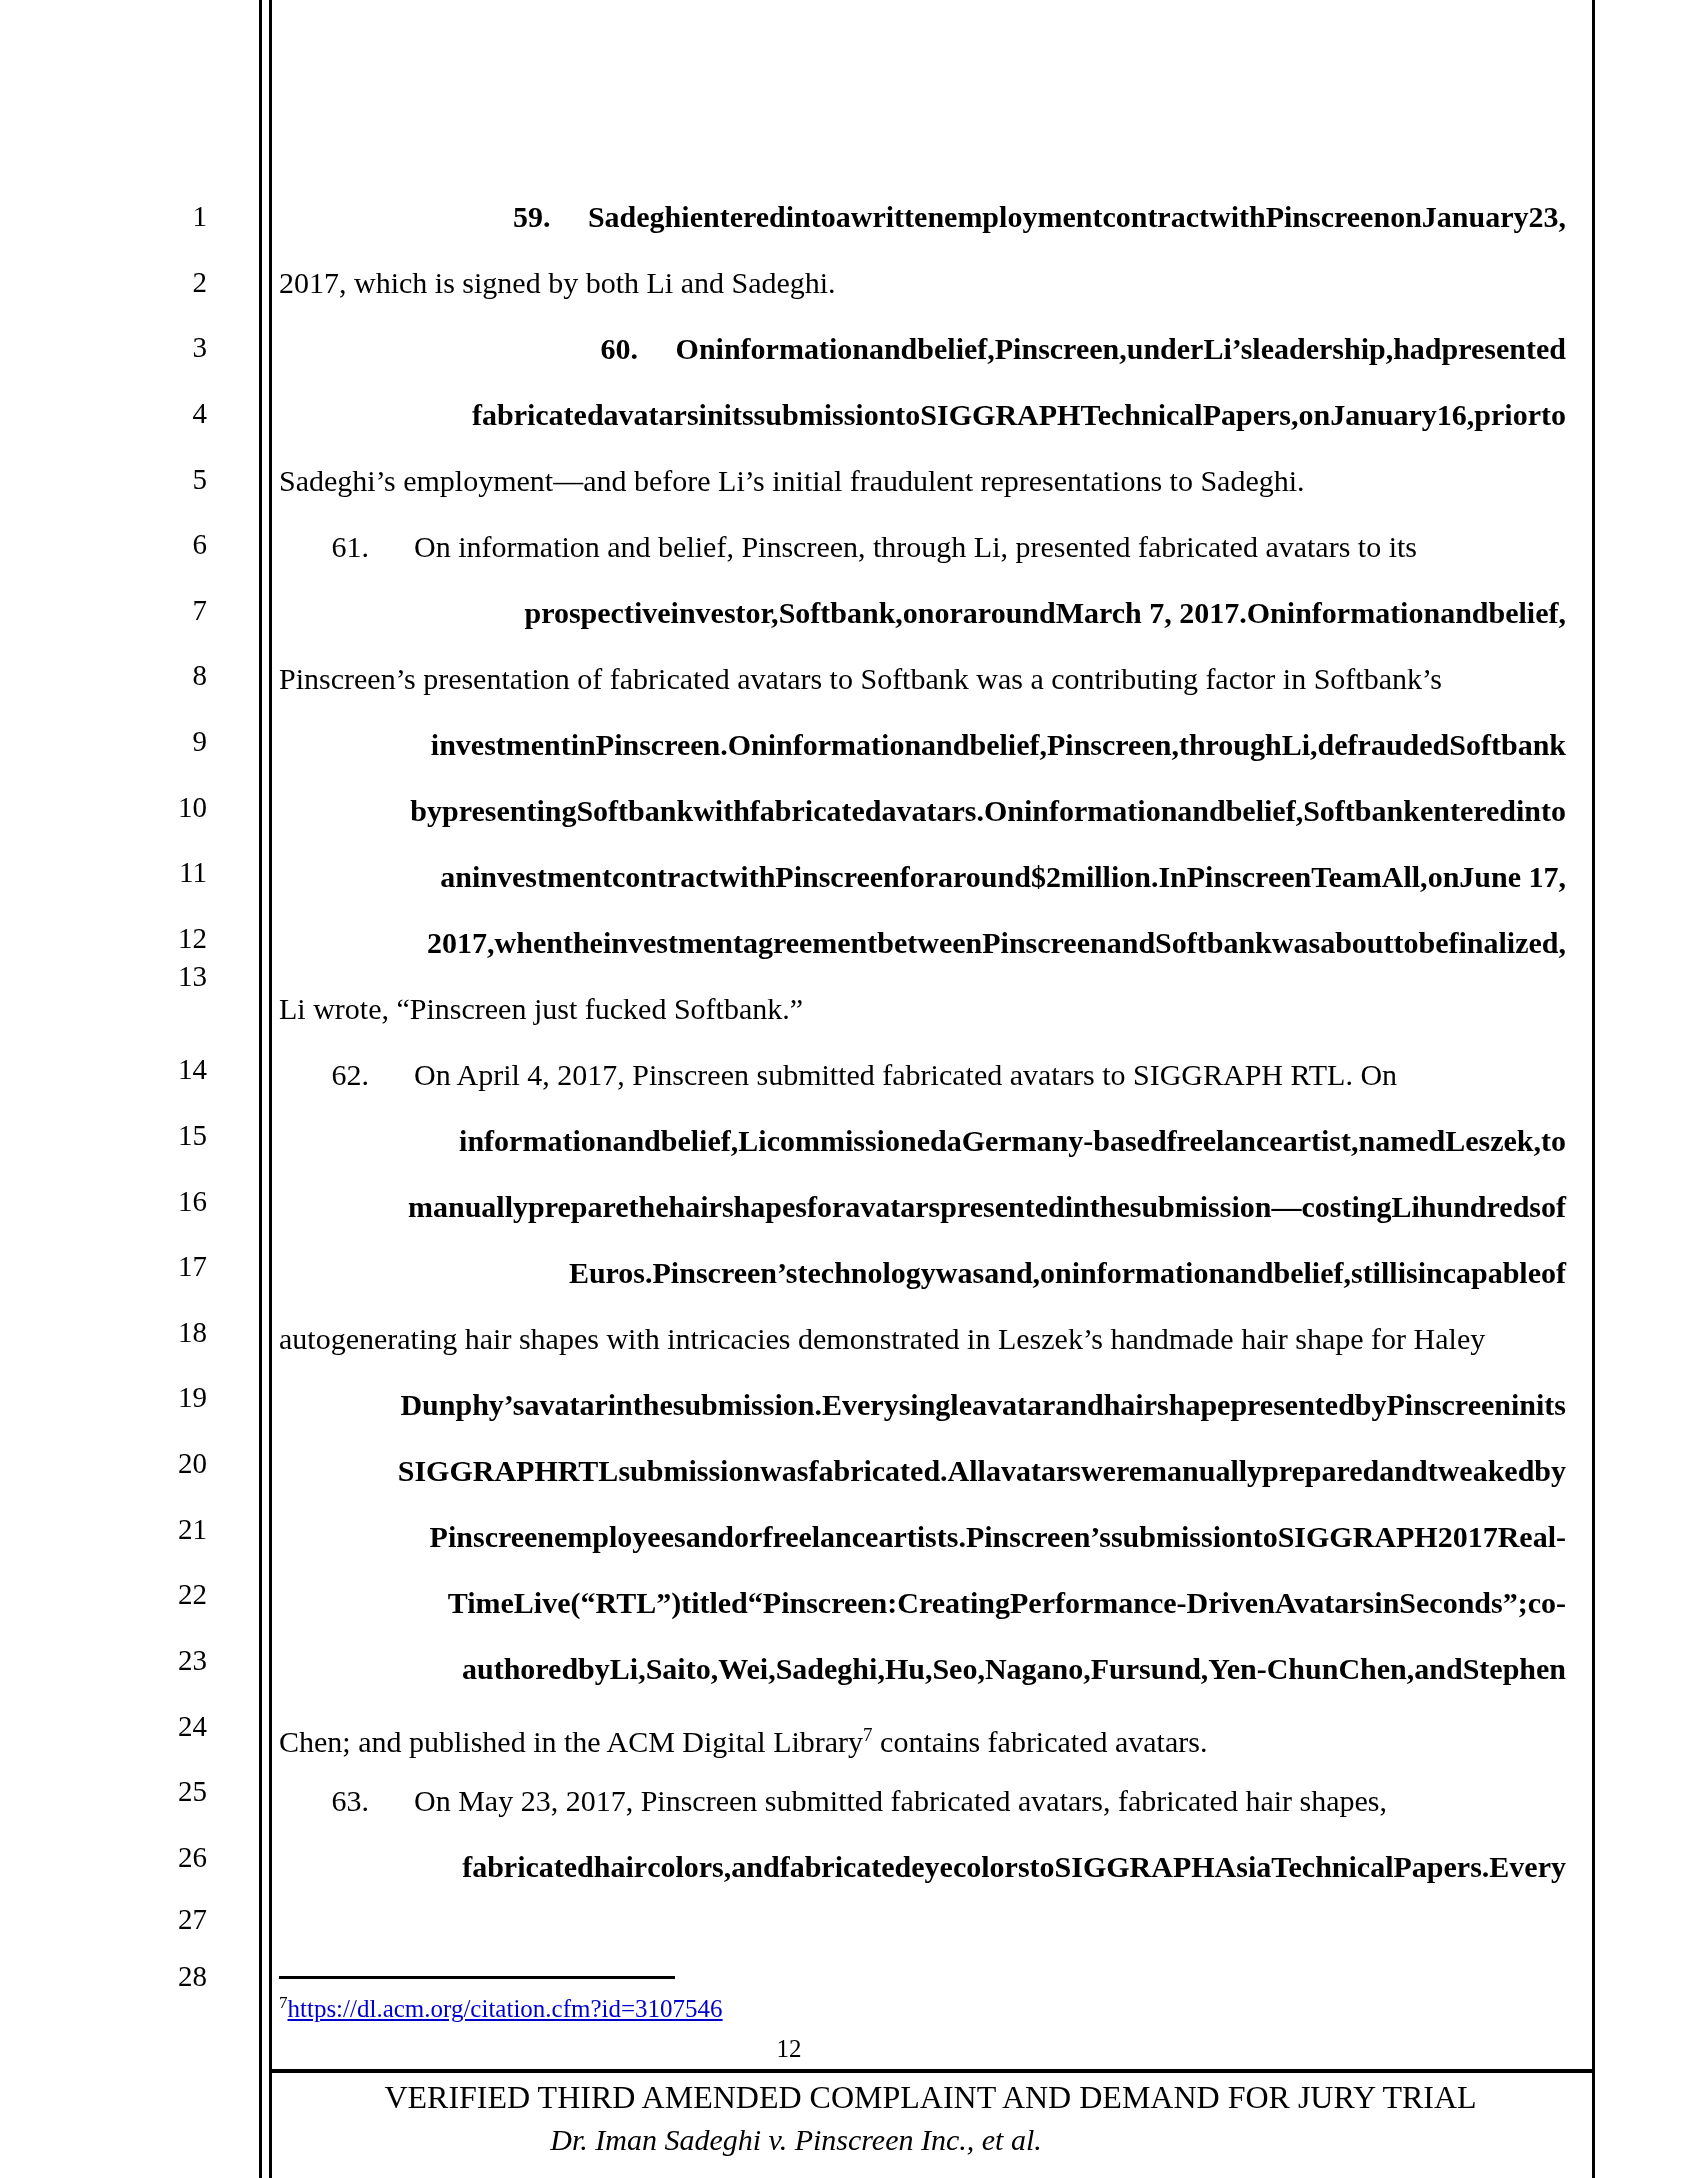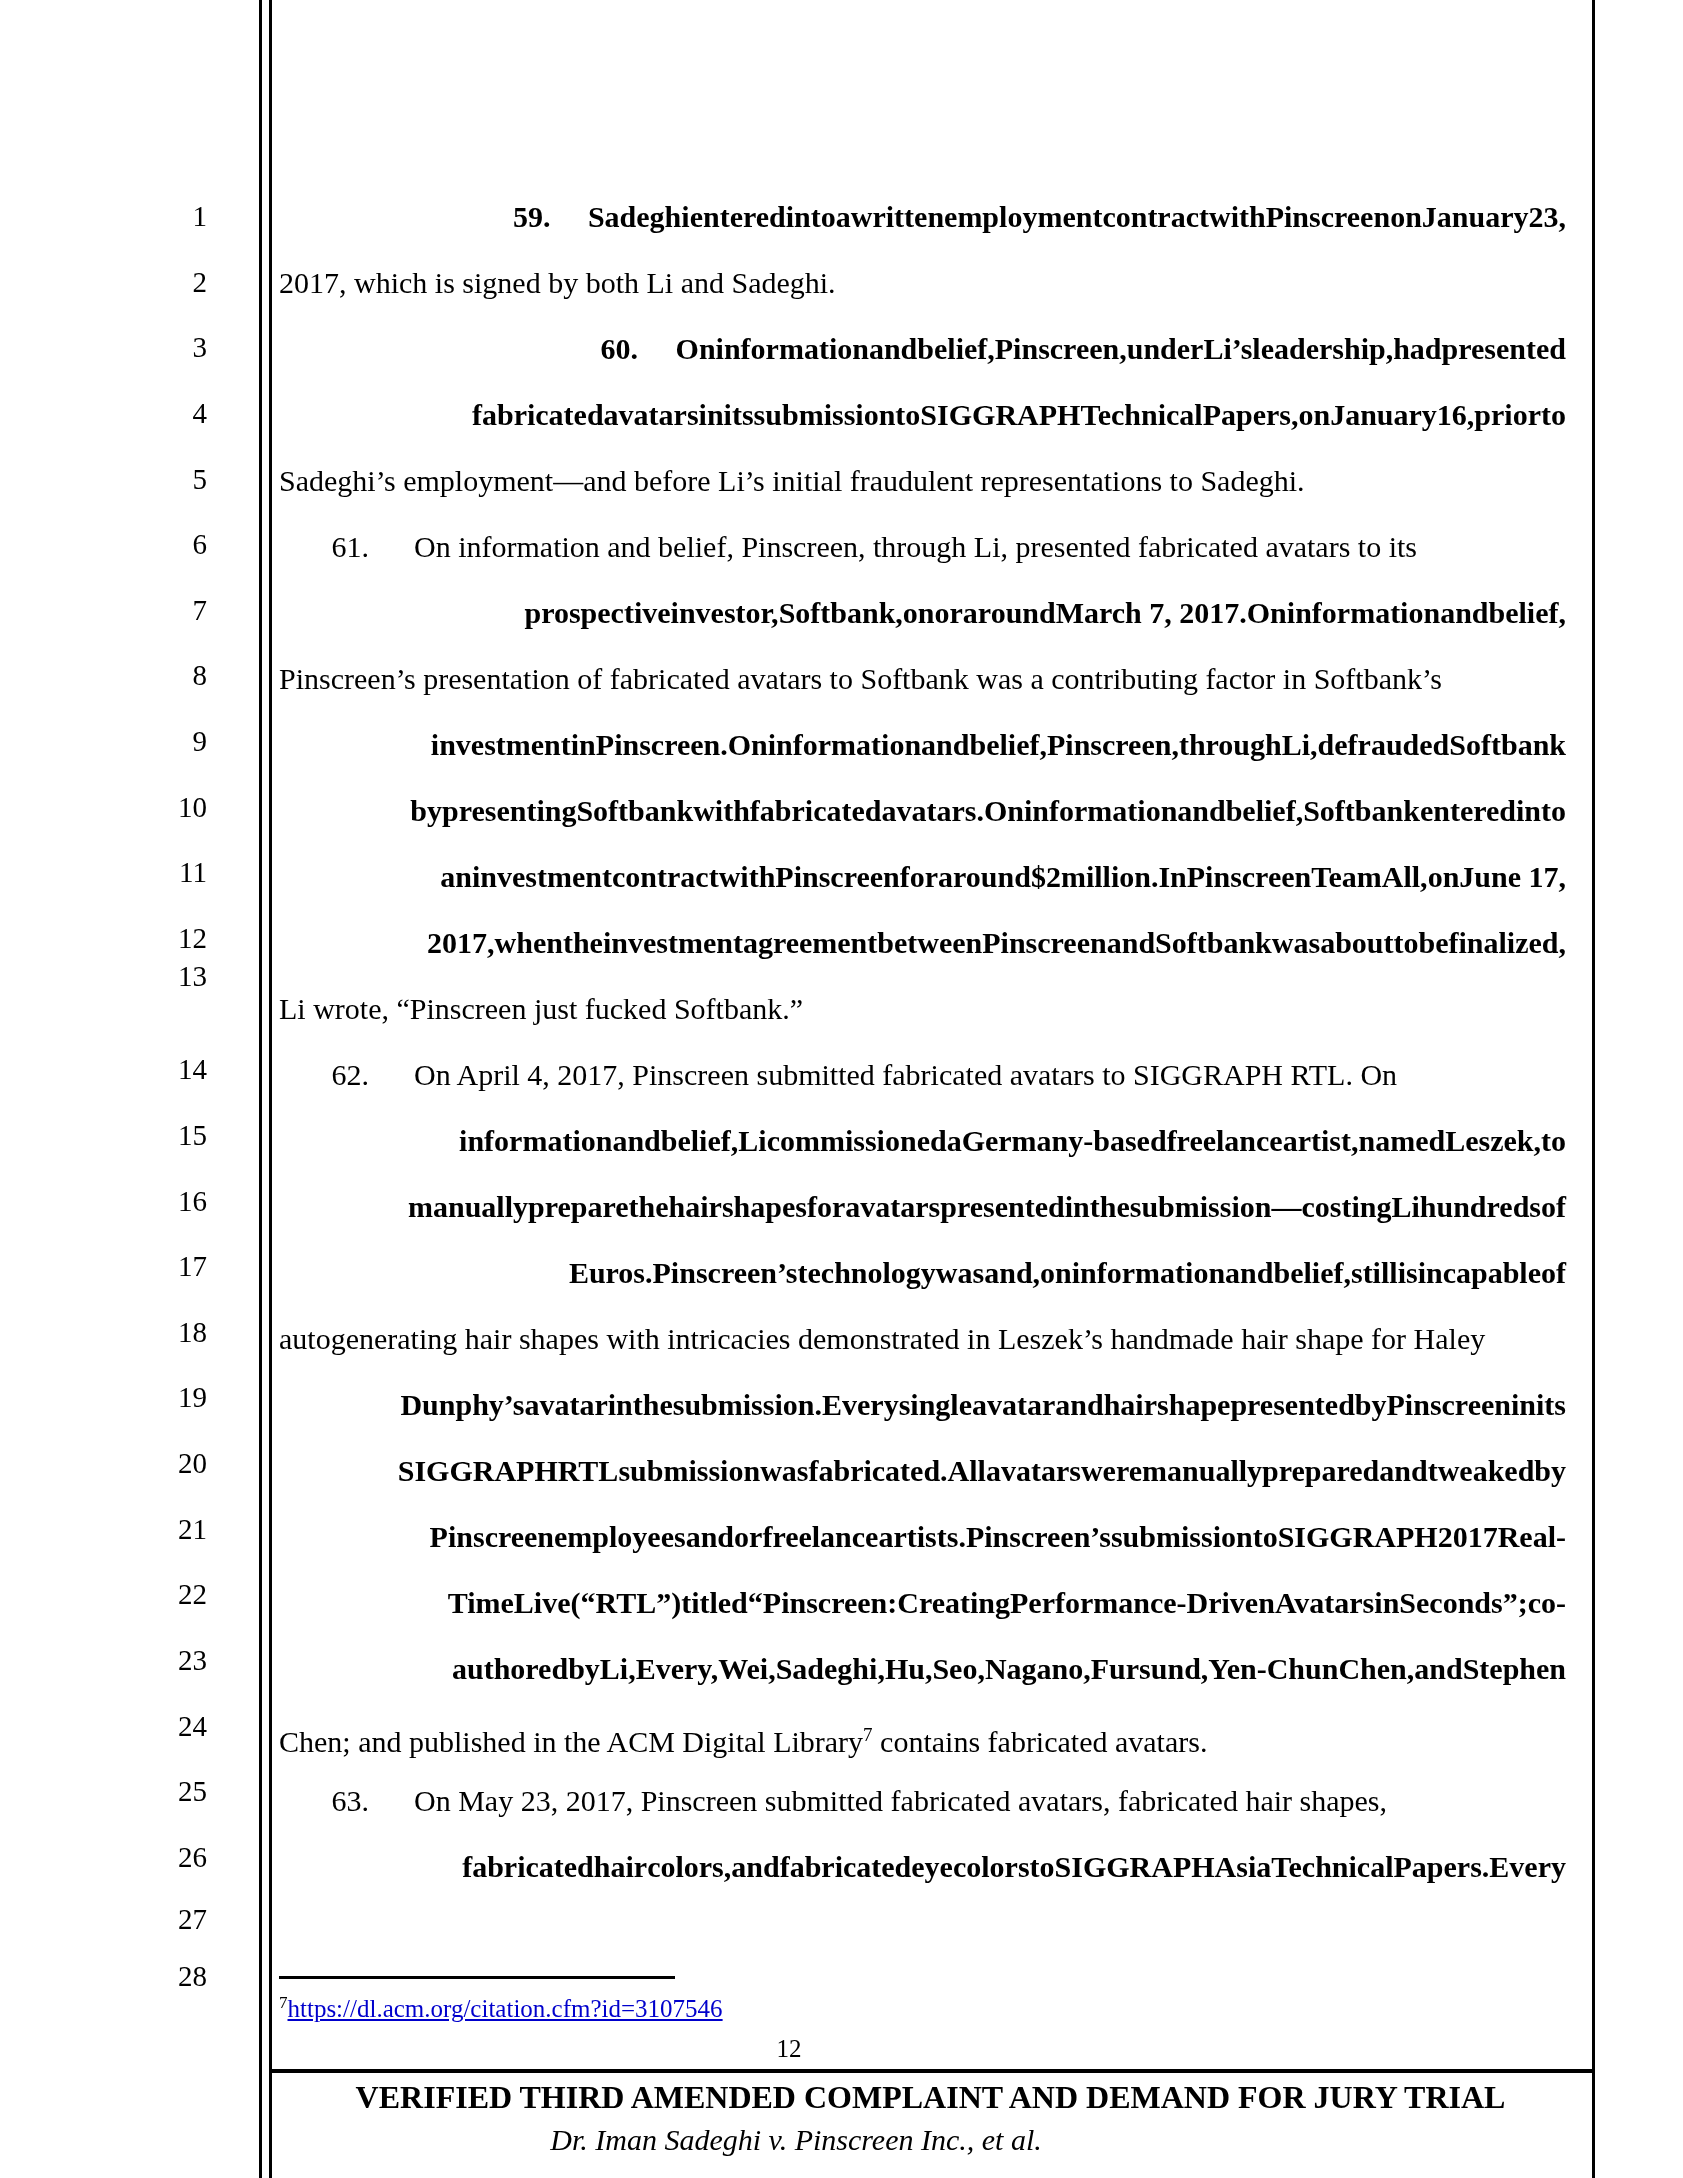--- a/index.html
+++ b/index.html
@@ -100,21 +100,20 @@
     left:269px;top:2069px;
     width:1323px;height:4px;background:#000;
   }
   .footer-title{
     position:absolute;
     left:269px;top:2075px;
     width:1323px;
     text-align:center;
     font-size:32px;
     line-height:44px;
-    font-weight:bold;
   }
   .footer-case{
     position:absolute;
     left:269px;top:2119px;
     width:1054px;
     text-align:center;
     font-size:30px;
     line-height:42px;
     font-style:italic;
   }
@@ -389,21 +388,21 @@
         <span>Performance-Driven</span>
         <span>Avatars</span>
         <span>in</span>
         <span>Seconds”;</span>
         <span>co-</span>
       </div>
       <div class="tline just">
         <span>authored</span>
         <span>by</span>
         <span>Li,</span>
-        <span>Every,</span>
+        <span>Saito,</span>
         <span>Wei,</span>
         <span>Sadeghi,</span>
         <span>Hu,</span>
         <span>Seo,</span>
         <span>Nagano,</span>
         <span>Fursund,</span>
         <span>Yen-Chun</span>
         <span>Chen,</span>
         <span>and</span>
         <span>Stephen</span>

